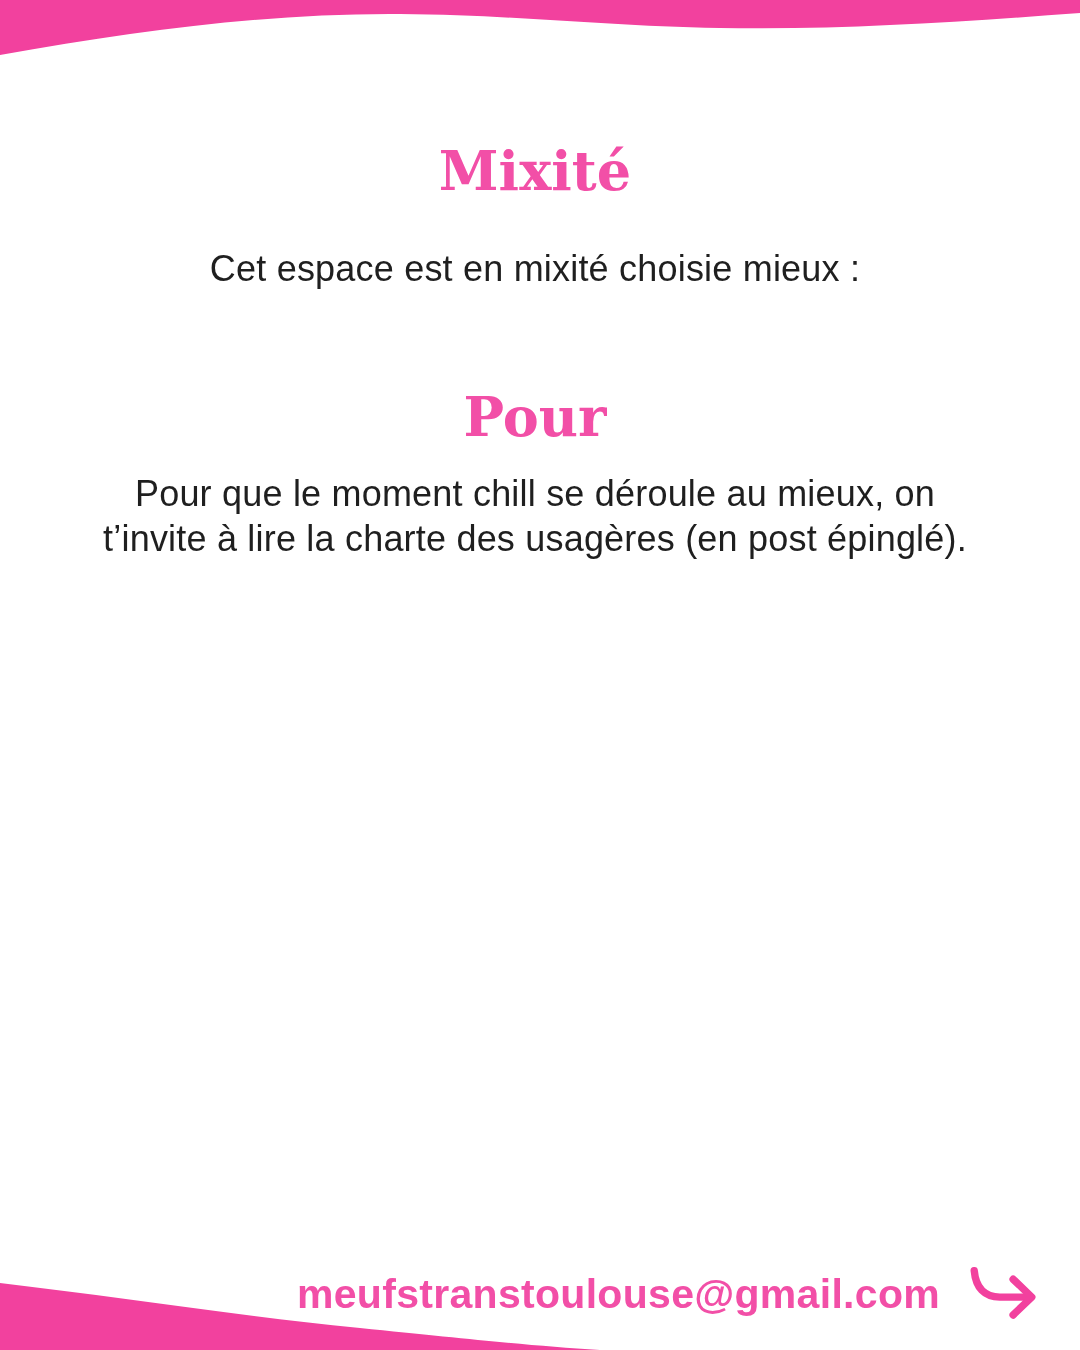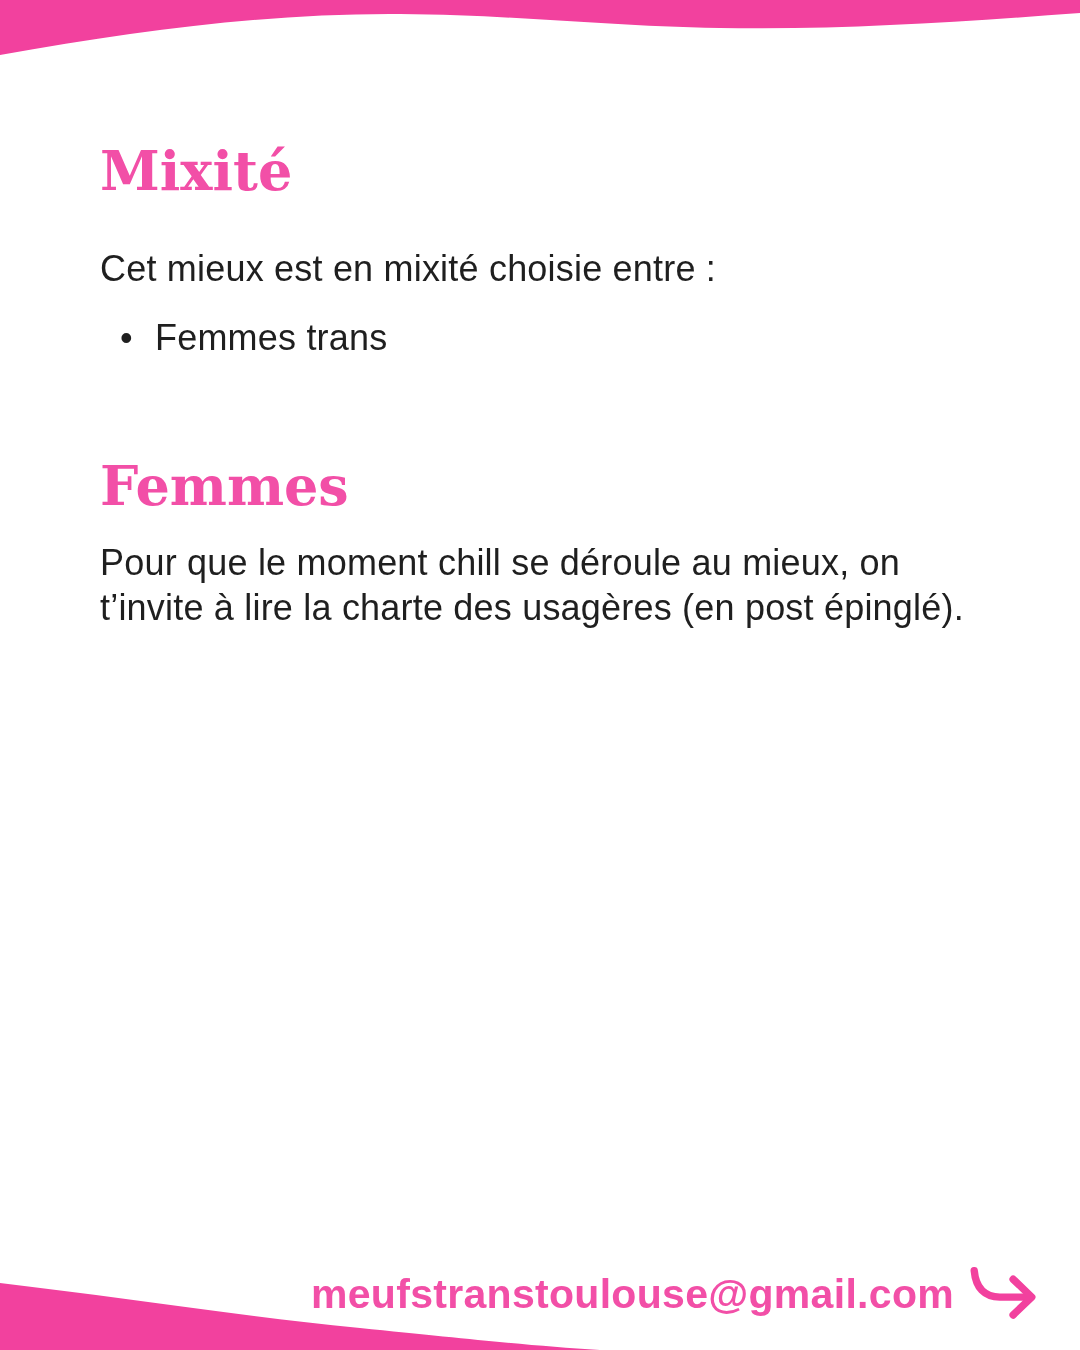--- a/index.html
+++ b/index.html
@@ -17,20 +17,21 @@
   .wave { position: absolute; left: 0; width: 1080px; pointer-events: none; }
   .wave-top { top: 0; }
   .wave-bottom { bottom: 0; }
 
   
   .content {
     position: absolute;
     left: 100px;
     top: 143px;
     width: 870px;
+    text-align: center;
   }
 
   .section-heading {
     font-family: "DejaVu Serif", "Liberation Serif", serif;
     font-weight: 700;
     font-size: 54px;
     line-height: 1.05;
     color: #f24fa7;
     margin: 0;
     letter-spacing: 0px;
@@ -69,21 +70,21 @@
   .section-cadre .body-text { margin-top: 26px; }
   .section-cadre .body-text:first-of-type { }
 
   
   .footer {
     position: absolute;
     right: 38px;
     bottom: 28px;
     display: flex;
     align-items: center;
-    gap: 10px;
+    gap: 24px;
   }
   .footer-email {
     font-size: 41px;
     font-weight: 700;
     letter-spacing: 0.3px;
     color: #f24fa7;
     text-decoration: none;
   }
   .arrow-icon { display: block; }
 </style>
@@ -102,29 +103,28 @@
            C120,17 230,35 360,48
            C470,59 530,66 600,70
            L0,70 Z" fill="#f2419e"></path>
 </svg>
 
 <div class="content">
 
   <section>
     <h1 class="section-heading">Mixité</h1>
 
-    <p class="body-text intro">Cet mieux est en mixité choisie entre :</p>
+    <p class="body-text intro">Cet espace est en mixité choisie mieux :</p>
 
     <ul class="bullet-list">
-      <li class="body-text">Femmes trans</li>
     </ul>
   </section>
 
   <section class="section-cadre">
-    <h1 class="section-heading">Femmes</h1>
+    <h1 class="section-heading">Pour</h1>
 
     <p class="body-text">Pour que le moment chill se déroule au mieux, on t’invite à lire la charte des usagères (en post épinglé).</p>
 
   </section>
 
 </div>
 
 <div class="footer">
   <a class="footer-email">meufstranstoulouse@gmail.com</a>
 

